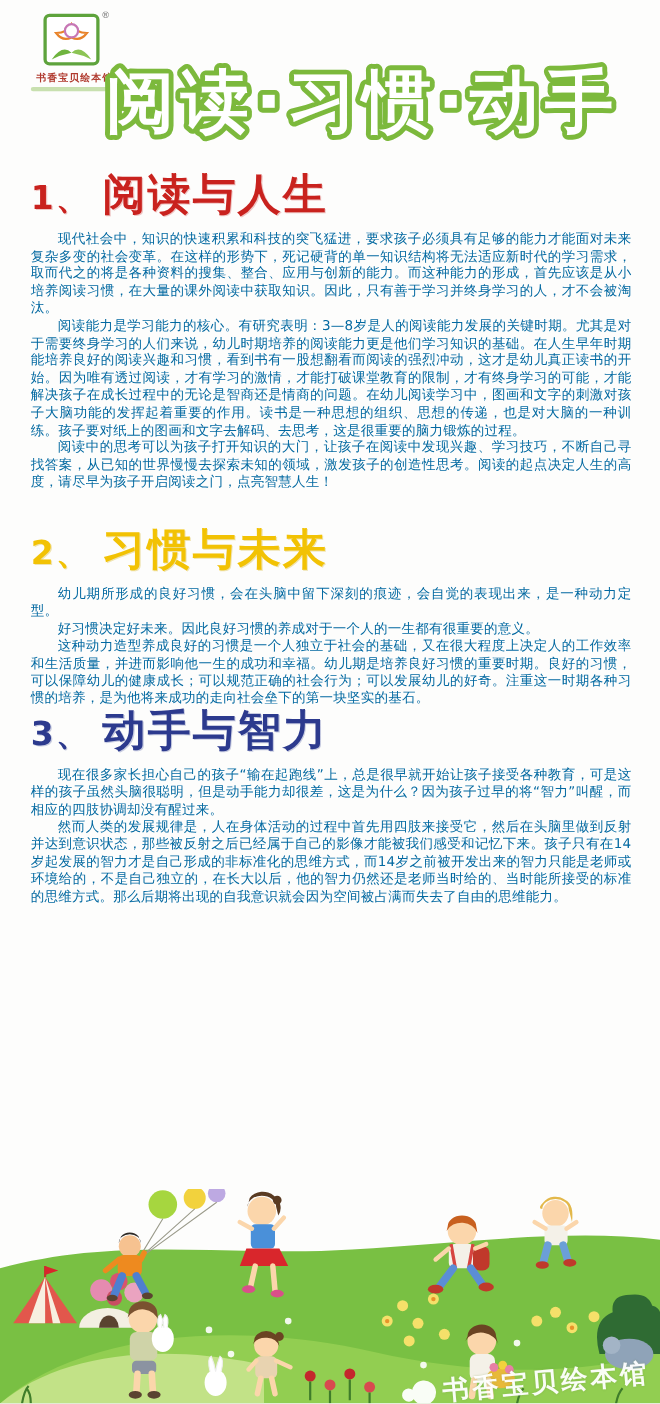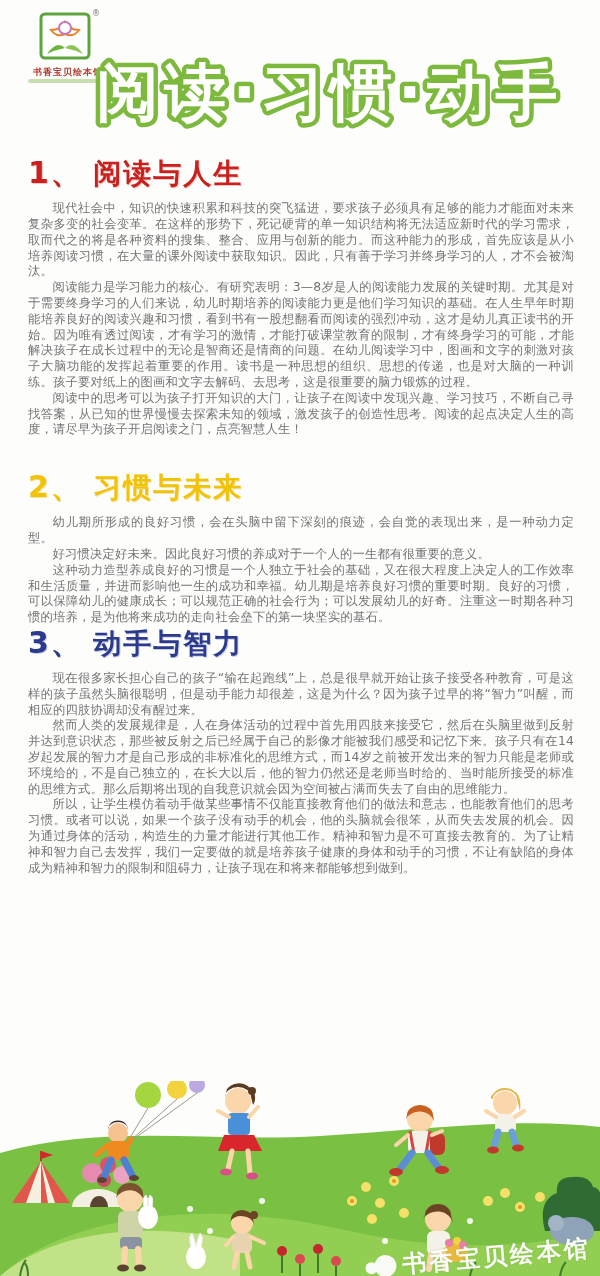--- a/index.html
+++ b/index.html
@@ -19,26 +19,26 @@
   .title-wrap text{
     font-family:"DejaVu Sans","Liberation Sans",sans-serif;
     font-weight:900;font-size:62px;letter-spacing:6px;
     fill:#ffffff;stroke:#7cb93c;stroke-width:9;paint-order:stroke;
     stroke-linejoin:round;
   }
   
   .content{position:absolute;top:156px;left:28px;right:26px;}
   .sec-head{margin:0 0 9px 0;font-weight:900;line-height:1.15;letter-spacing:2px;}
   .sec-head .num{font-size:30px;}
-  .sec-head .ttl{font-size:28px;font-family:Liberation Mono, monospace;}
+  .sec-head .ttl{font-size:39px;}
   .sec1 .sec-head{color:#c9221e;text-shadow:1px 1px 0 rgba(201,34,30,.25);}
   .sec2 .sec-head{color:#f2c204;text-shadow:1px 1px 0 rgba(210,170,0,.3);margin-top:32px;}
   .sec3 .sec-head{color:#2c3a8e;text-shadow:1px 1px 0 rgba(44,58,142,.25);}
   .body-text p{
-    margin:0;font-size:12.3px;line-height:15.8px;color:#737373;
+    margin:0;font-size:12.3px;line-height:15.8px;color:#0369a1;
     text-align:justify;text-indent:2em;letter-spacing:.2px;
   }
   
   .scene{position:absolute;left:0;bottom:0;width:600px;height:195px;}
   
   .watermark{
     position:absolute;right:8px;bottom:12px;display:flex;align-items:center;gap:6px;
     transform:rotate(-5deg);transform-origin:right bottom;color:#fff;
   }
   .wm-icon{width:22px;height:22px;border-radius:50%;background:#fff;opacity:.95;position:relative;flex:0 0 auto;}
@@ -97,21 +97,20 @@
     </section>
 
     <section class="sec3">
       <h2 class="sec-head">
         <span class="num">3、</span>
         <span class="ttl">动手与智力</span>
       </h2>
       <div class="body-text">
         <p>现在很多家长担心自己的孩子“输在起跑线”上，总是很早就开始让孩子接受各种教育，可是这样的孩子虽然头脑很聪明，但是动手能力却很差，这是为什么？因为孩子过早的将“智力”叫醒，而相应的四肢协调却没有醒过来。</p>
         <p>然而人类的发展规律是，人在身体活动的过程中首先用四肢来接受它，然后在头脑里做到反射并达到意识状态，那些被反射之后已经属于自己的影像才能被我们感受和记忆下来。孩子只有在14岁起发展的智力才是自己形成的非标准化的思维方式，而14岁之前被开发出来的智力只能是老师或环境给的，不是自己独立的，在长大以后，他的智力仍然还是老师当时给的、当时能所接受的标准的思维方式。那么后期将出现的自我意识就会因为空间被占满而失去了自由的思维能力。</p>
-        <p>所以，让学生模仿着动手做某些事情不仅能直接教育他们的做法和意志，也能教育他们的思考习惯。或者可以说，如果一个孩子没有动手的机会，他的头脑就会很笨，从而失去发展的机会。因为通过身体的活动，构造生的力量才能进行其他工作。精神和智力是不可直接去教育的。为了让精神和智力自己去发挥，我们一定要做的就是培养孩子健康的身体和动手的习惯，不让有缺陷的身体成为精神和智力的限制和阻碍力，让孩子现在和将来都能够想到做到。</p>
       </div>
     </section>
   </div>
 
   <svg class="scene" viewBox="0 0 600 195">
     <rect x="0" y="0" width="600" height="80" fill="#fdfdfc"></rect>
 
     <path d="M0,72 C110,42 210,62 320,55 C430,48 520,36 600,46 L600,195 L0,195 Z" fill="#79c043"></path>
     <path d="M0,195 C70,132 210,118 340,148 C450,173 540,166 600,148 L600,195 Z" fill="#92ce51"></path>
     <path d="M0,195 C50,152 140,138 240,160 L240,195 Z" fill="#c2e287"></path>

